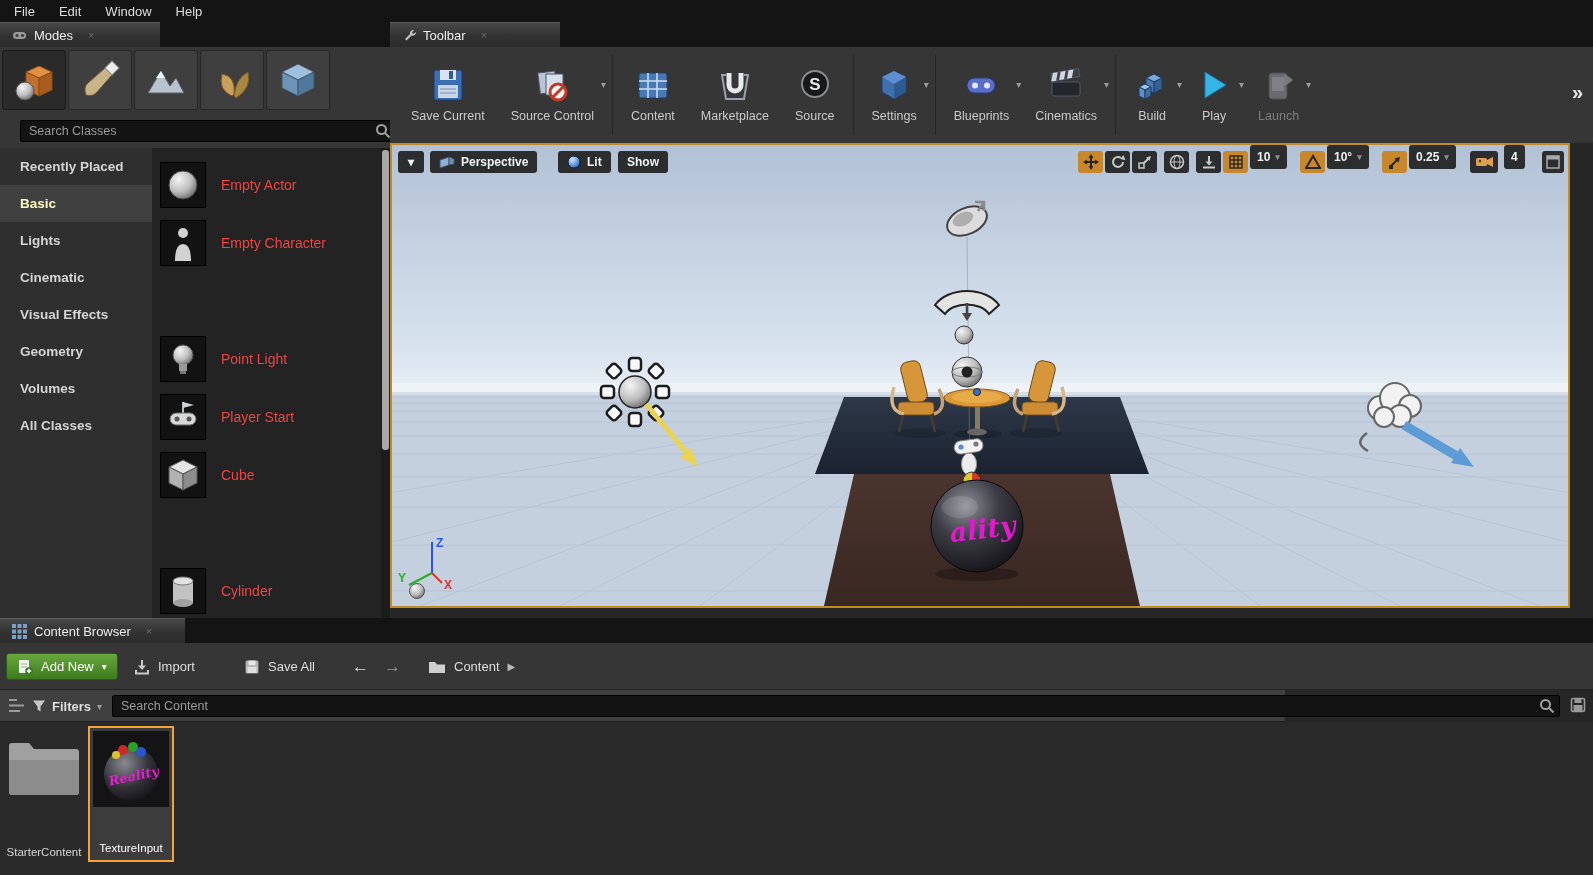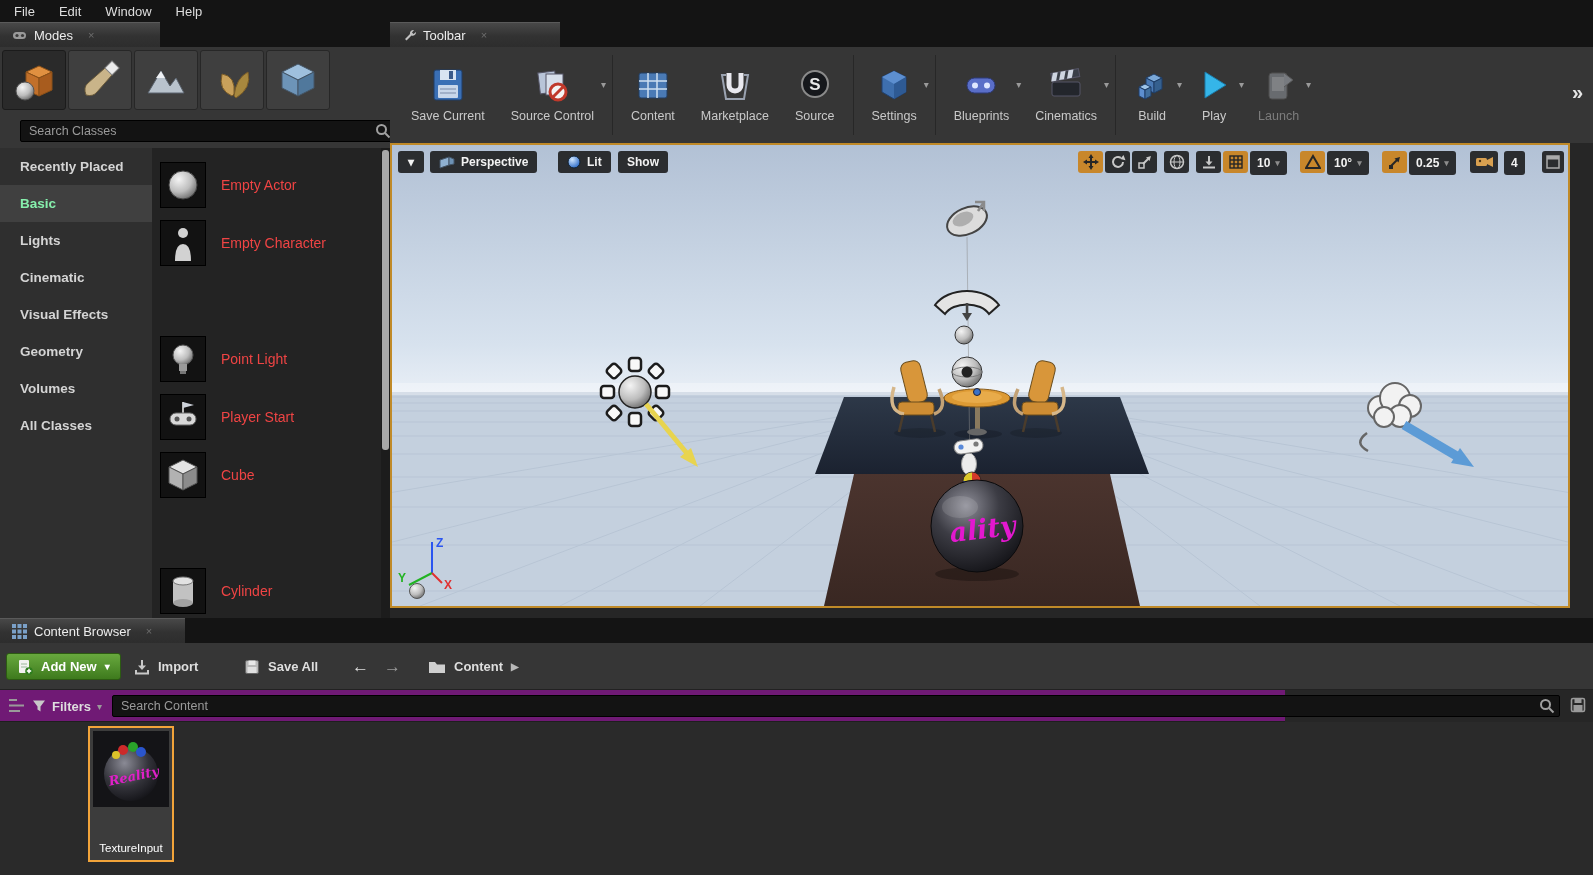--- a/index.html
+++ b/index.html
@@ -15,41 +15,41 @@
   .tab .accessory{color:#6d6d6d;font-size:11px;margin-left:8px}
   
   .panel{background:#363636}
   .modetile{position:absolute;top:3px;width:64px;height:60px;display:flex;align-items:center;justify-content:center;background:#3f3f3f;border:1px solid #272727;border-radius:3px}
   .modetile.active{background:#2a2a2a;border-color:#1b1b1b}
   .searchbox{position:absolute;height:22px}
   .searchbox input{width:100%;height:22px;background:#131313;border:1px solid #000;border-radius:2px;color:#ddd;padding:0 26px 0 8px;font-size:12.5px;outline:none}
   .searchbox input::placeholder{color:#9a9a9a}
   .searchbox .mag{position:absolute;right:5px;top:3px}
   .cat-item{height:37px;display:flex;align-items:center;padding-left:20px;font-weight:bold;color:#d4d4d4;font-size:13.5px}
-  .cat-item.selected{background:#404040;color:#86efac}
+  .cat-item.selected{background:#404040;color:#fef9c3}
   .place-item{position:absolute;left:0;width:100%;height:58px;display:flex;align-items:center;gap:15px;padding-left:8px}
   .thumb{width:46px;height:46px;background:#121212;border:1px solid #000;display:flex;align-items:center;justify-content:center;flex:none}
   .place-label{font-size:14px;color:#ef4444}
   
   .tbrow{display:flex;align-items:stretch;padding-left:8px}
   .tb-btn{position:relative;display:flex;flex-direction:column;align-items:center;justify-content:center;gap:6px;padding:0 13px;color:#c9c9c9;font-size:12.5px}
   .tb-btn .lbl{white-space:nowrap}
   .tb-btn .caret{position:absolute;right:1px;top:32px;color:#9a9a9a;font-size:10px}
   .tb-btn.disabled .lbl{color:#7d7d7d}
   .tb-sep{width:1px;background:#272727;margin:8px 5px;align-self:stretch}
   .overflow{position:absolute;right:10px;top:34px;font-size:20px;color:#e6e6e6;font-weight:bold}
   
   #viewport{left:390px;top:143px;width:1180px;height:465px;border:2px solid #c08a28;background:#8aa;position:absolute}
   .vbtn{position:absolute;top:6px;height:22px;background:rgba(24,24,24,.88);border-radius:3px;display:flex;align-items:center;gap:6px;padding:0 9px;color:#f2f2f2;font-weight:bold;font-size:12px}
   .vtile{position:absolute;top:6px;width:25px;height:22px;border-radius:3px;background:rgba(24,24,24,.88);display:flex;align-items:center;justify-content:center}
   .vtile.orange{background:#c8872b}
-  .vval{position:absolute;top:6px;height:22px;border-radius:3px;background:rgba(24,24,24,.88);color:#f2f2f2;font-weight:bold;font-size:12px;display:flex;align-items:center;padding:12px 7px;gap:5px}
+  .vval{position:absolute;top:0;height:22px;border-radius:3px;background:rgba(24,24,24,.88);color:#f2f2f2;font-weight:bold;font-size:12px;display:flex;align-items:center;padding:12px 7px;gap:5px}
   .vval .caret{color:#8d8d8d;font-size:9px}
   
-  .cb-btn{position:absolute;display:flex;align-items:center;gap:8px;color:#dedede;font-weight:bold;font-size:13px;height:27px;top:10px}
+  .cb-btn{position:absolute;display:flex;align-items:center;gap:8px;color:#dedede;font-weight:normal;font-size:13px;height:27px;top:10px}
   .addnew{background:linear-gradient(#68a93e,#3e7a1d);border:1px solid #2c5b12;border-radius:3px;color:#fff;padding:0 10px}
   .crumb-sep{color:#b8b8b8;font-size:10px}
   .asset-label{position:absolute;width:100%;text-align:center;font-size:11.5px;color:#d6d6d6;overflow:hidden;white-space:nowrap}
 </style>
 </head>
 <body>
 
 <svg width="0" height="0" style="position:absolute" aria-hidden="true">
   <defs>
     <radialGradient id="gsph" cx="35%" cy="30%" r="75%">
@@ -699,21 +699,21 @@
     <div class="cb-btn" style="left:428px">
       <svg width="18" height="15">
           <path d="M1 3 h6 l2 2.5 h8 v8.5 h-16 z" fill="#cfcfcf"></path>
         </svg>
       <span>Content</span>
       <span class="crumb-sep">▶</span>
     </div>
 
   </div>
 
-  <div class="abs" style="left:0;top:690px;width:1285px;height:32px;background:#701a75;border-bottom:1px solid #1e1e1e">
+  <div class="abs" style="left:0;top:690px;width:1285px;height:32px;background:#404040;border-bottom:1px solid #1e1e1e">
     <svg class="abs" style="left:8px;top:7px" width="18" height="17">
         <g stroke="#9a9a9a" stroke-width="2">
           <line x1="1" y1="3" x2="9" y2="3"></line>
           <line x1="1" y1="8.5" x2="16" y2="8.5"></line>
           <line x1="1" y1="14" x2="12" y2="14"></line>
         </g>
       </svg>
 
     <div class="abs" style="left:32px;top:5px;height:22px;display:flex;align-items:center;gap:6px">
       <svg width="14" height="14">
@@ -733,20 +733,27 @@
 
     <svg class="abs" style="left:1570px;top:7px" width="16" height="16">
         <rect x="1.5" y="1.5" width="13" height="13" rx="1.5" fill="none" stroke="#9a9a9a" stroke-width="1.6"></rect>
         <rect x="4.5" y="1.5" width="7" height="4.5" fill="#9a9a9a"></rect>
         <rect x="3.5" y="8" width="9" height="6" fill="#9a9a9a"></rect>
       </svg>
   </div>
 
   <div class="abs" style="left:0;top:722px;width:1593px;height:153px;background:#2a2a2a">
 
+    <div class="abs" style="left:4px;top:6px;width:80px;height:142px">
+      <svg style="position:absolute;left:2px;top:8px" width="76" height="62">
+        <path d="M3 10 a3 3 0 0 1 3 -3 h17 l5 6 h42 a3 3 0 0 1 3 3 v40 a3 3 0 0 1 -3 3 h-64 a3 3 0 0 1 -3 -3 z" fill="#a0a0a0"></path>
+        <path d="M3 24 h70 v32 a3 3 0 0 1 -3 3 h-64 a3 3 0 0 1 -3 -3 z" fill="#8c8c8c"></path>
+      </svg>
+      <span class="asset-label" style="top:118px">StarterContent</span>
+    </div>
 
     <div class="abs" style="left:88px;top:4px;width:86px;height:136px;border:2px solid #f2a43a;background:#3c3c3c">
       <svg style="position:absolute;left:3px;top:3px" width="76" height="76">
         <rect width="76" height="76" fill="#141417"></rect>
         <circle cx="38" cy="43" r="27" fill="url(#texS)"></circle>
         <circle cx="30" cy="19" r="5" fill="#cc2a2a"></circle>
         <circle cx="40" cy="16" r="5" fill="#2aa22a"></circle>
         <circle cx="48" cy="21" r="5" fill="#2a55cc"></circle>
         <circle cx="23" cy="24" r="4" fill="#ddc22a"></circle>
         <text x="15" y="50" font-size="13" font-style="italic" font-weight="bold" fill="#e020c8" font-family="'DejaVu Serif',serif" transform="rotate(-12 38 44)">Reality</text>

